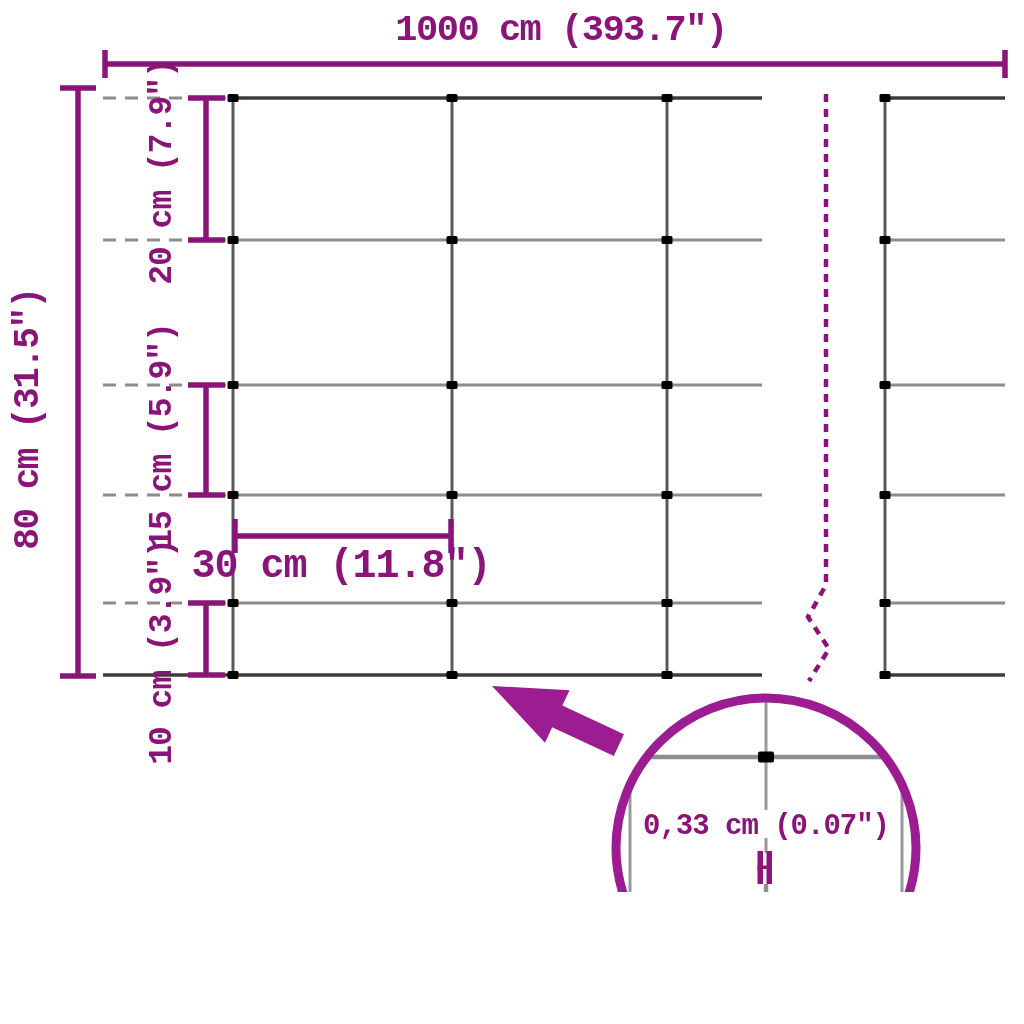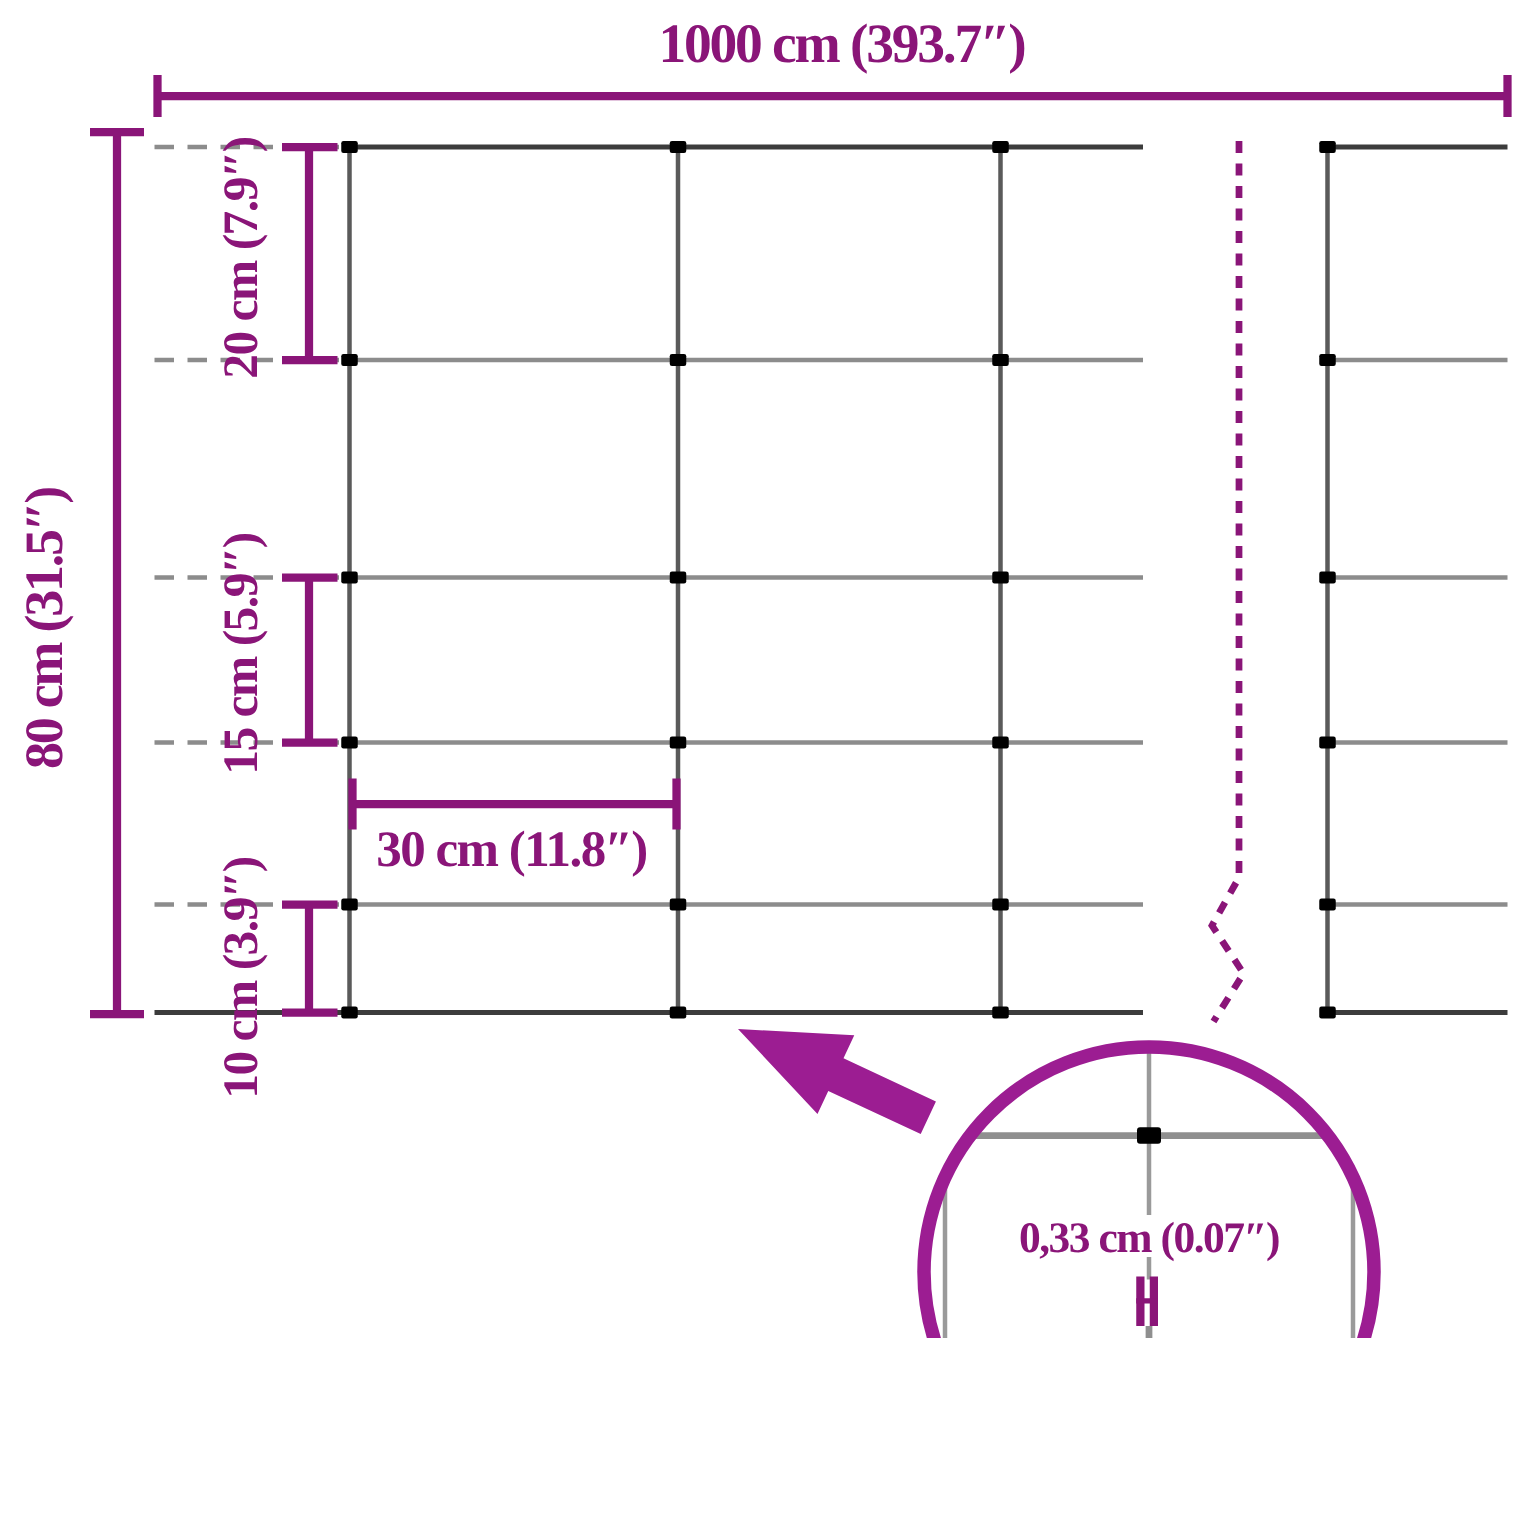--- a/index.html
+++ b/index.html
@@ -1,34 +1,34 @@
 <!DOCTYPE html>
 <html lang="en" style="--dimension: #8A1578; --accent: #9C1D92; --wire-light: #8C8C8C; --wire-dark: #3C3C3C; --wire-vertical: #5A5A5A; --background: #FFFFFF;"><head>
 <meta charset="utf-8">
 <style>
   * { margin:0; padding:0; box-sizing:border-box; }
   html, body { width:1024px; height:1024px; background:#ffffff; }
   #canvas {
     position:relative; width:1024px; height:892px;
     background:var(--background,#ffffff);
-    font-family:Liberation Serif, serif;
+    font-family:Liberation Mono, monospace;
     overflow:hidden;
   }
   #linework { position:absolute; left:0; top:0; }
 
   .lbl {
     position:absolute; font-weight:700; color:var(--dimension,#8A1578);
     white-space:nowrap; transform:translate(-50%,-50%); letter-spacing:-1px;
     line-height:1;
   }
   .lbl.rot { transform:translate(-50%,-50%) rotate(-90deg); }
   .sz-top   { font-size:37px; letter-spacing:-1.5px; }
   .sz-side  { font-size:36px; letter-spacing:-1.5px; }
   .sz-row   { font-size:33px; }
-  .sz-col   { font-size:34px; }
+  .sz-col   { font-size:40px; }
   .sz-thick { font-size:29px; }
 
   
   .wL  { stroke:var(--wire-light,#8C8C8C); stroke-width:3; }
   .wLd { stroke:var(--wire-light,#8C8C8C); stroke-width:3; stroke-dasharray:13 9; }
   .wD  { stroke:var(--wire-dark,#3C3C3C);  stroke-width:3.4; }
   .wV  { stroke:var(--wire-vertical,#5A5A5A); stroke-width:3; }
   .dim { stroke:var(--dimension,#8A1578); stroke-width:5.5; }
   .brk { stroke:var(--dimension,#8A1578); stroke-width:4.5; stroke-dasharray:8 7; fill:none; }
   .arrow { fill:var(--accent,#9C1D92); }

